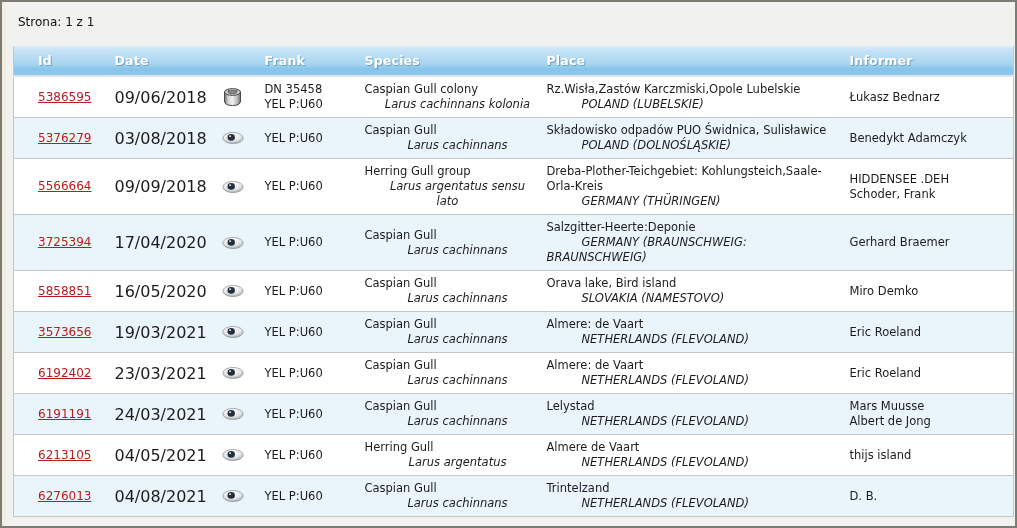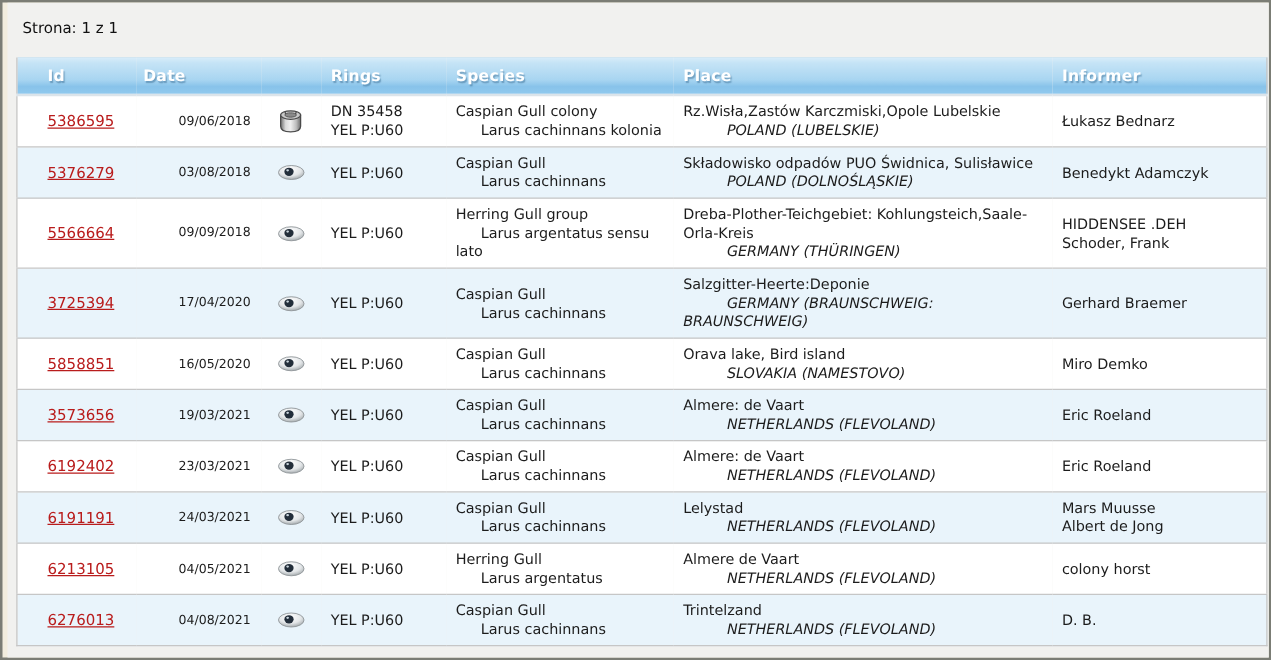--- a/index.html
+++ b/index.html
@@ -59,24 +59,24 @@
   tbody td{
     font-size:11.5px;color:#1c1c1c;
     padding:5px 8px;vertical-align:middle;
     line-height:15px;
     border-top:1px solid #c6c6c6;
   }
   tbody tr:first-child td{border-top:none;}
   tbody tr:nth-child(even){background:#e9f4fb;}
   tbody tr:nth-child(odd){background:#ffffff;}
   td.c-id{padding-left:24px;font-size:12px;}
-  td.c-date{padding-left:6px;font-size:10px;text-align:right;}
+  td.c-date{padding-left:6px;font-size:16px;text-align:right;}
   td.c-icon{text-align:center;padding:2px;}
   a.idlink{color:#b91c1c;text-decoration:underline;}
-  .latin{text-indent:20px;}
+  .latin{font-style:italic;text-indent:20px;text-align:center;}
   .region{font-style:italic;text-indent:35px;}
   .icon-wrap{display:inline-block;vertical-align:middle;line-height:0;}
 </style>
 </head>
 <body>
 
 <div class="page">
   <div class="main">
 
     <div class="pagination top">Strona: 1 z 1</div>
@@ -89,21 +89,21 @@
           <col class="c-rings">
         <col class="c-species">
           <col class="c-place">
           <col class="c-informer">
       </colgroup>
       <thead>
         <tr>
           <th class="h-id">Id</th>
           <th class="h-date">Date</th>
           <th></th>
-          <th>Rings</th>
+          <th>Frank</th>
           <th>Species</th>
           <th>Place</th>
           <th>Informer</th>
         </tr>
       </thead>
       <tbody>
           <tr>
     <td class="c-id">
       <a href="#" class="idlink">5386595</a>
     </td>
@@ -433,21 +433,21 @@
             </td>
     <td class="c-species">
       <div class="common">Herring Gull</div>
       <div class="latin">Larus argentatus</div>
     </td>
     <td class="c-place">
       <div class="placename">Almere de Vaart</div>
       <div class="region">NETHERLANDS (FLEVOLAND)</div>
     </td>
     <td class="c-informer">
-              <div>colony horst</div>
+              <div>thijs island</div>
             </td>
   </tr>
           <tr>
     <td class="c-id">
       <a href="#" class="idlink">6276013</a>
     </td>
     <td class="c-date">04/08/2021</td>
     <td class="c-icon">
       
       <span class="icon-wrap">

